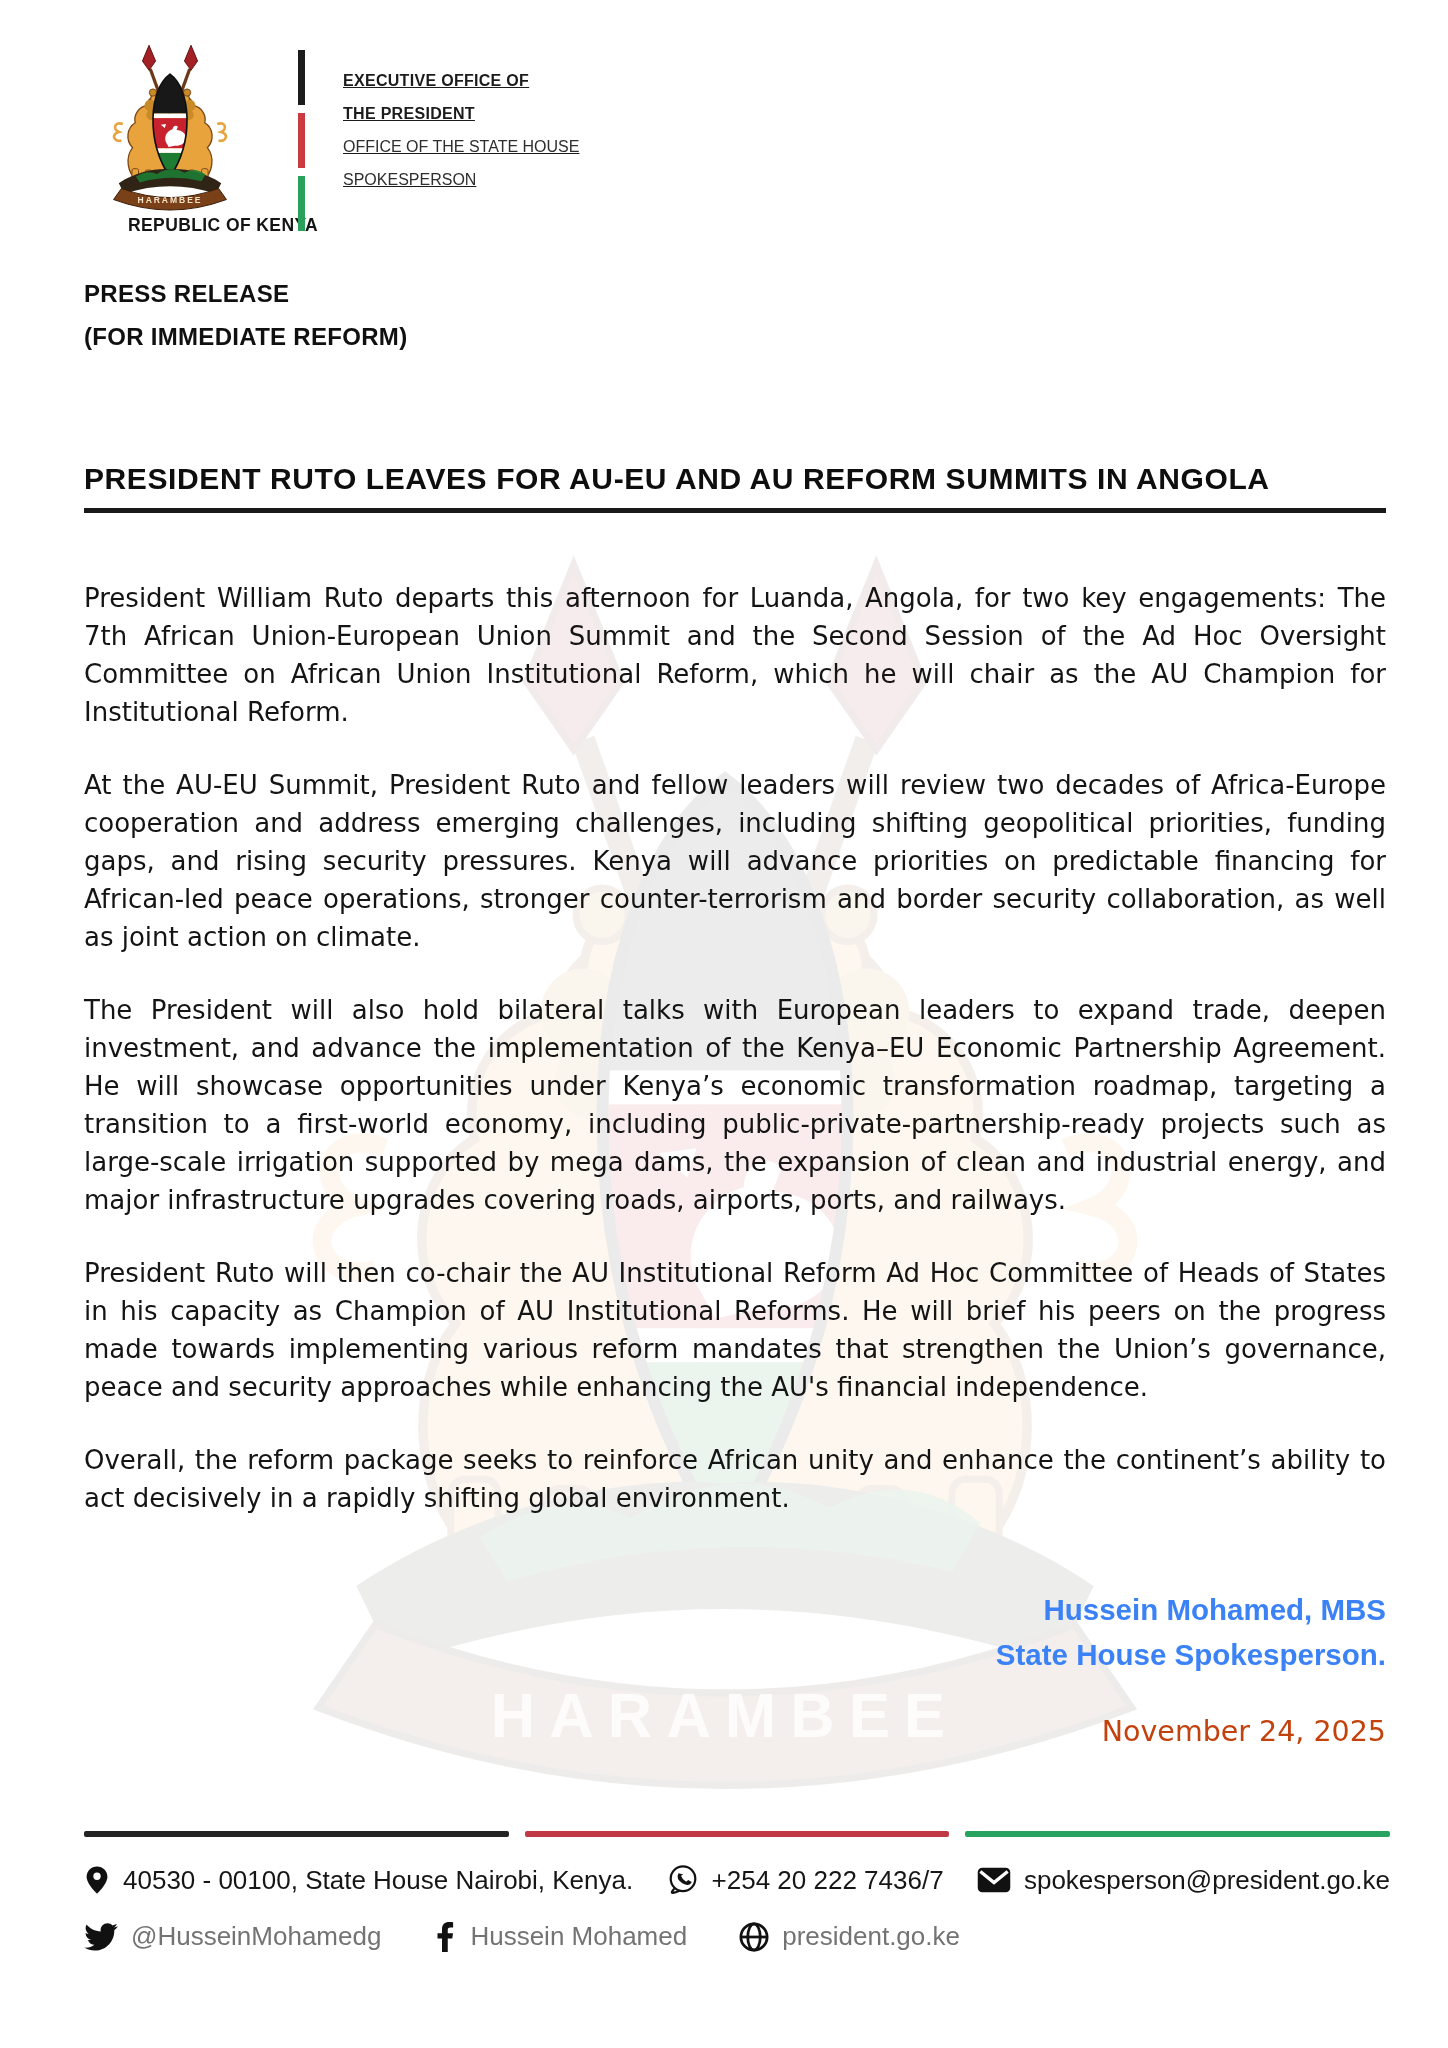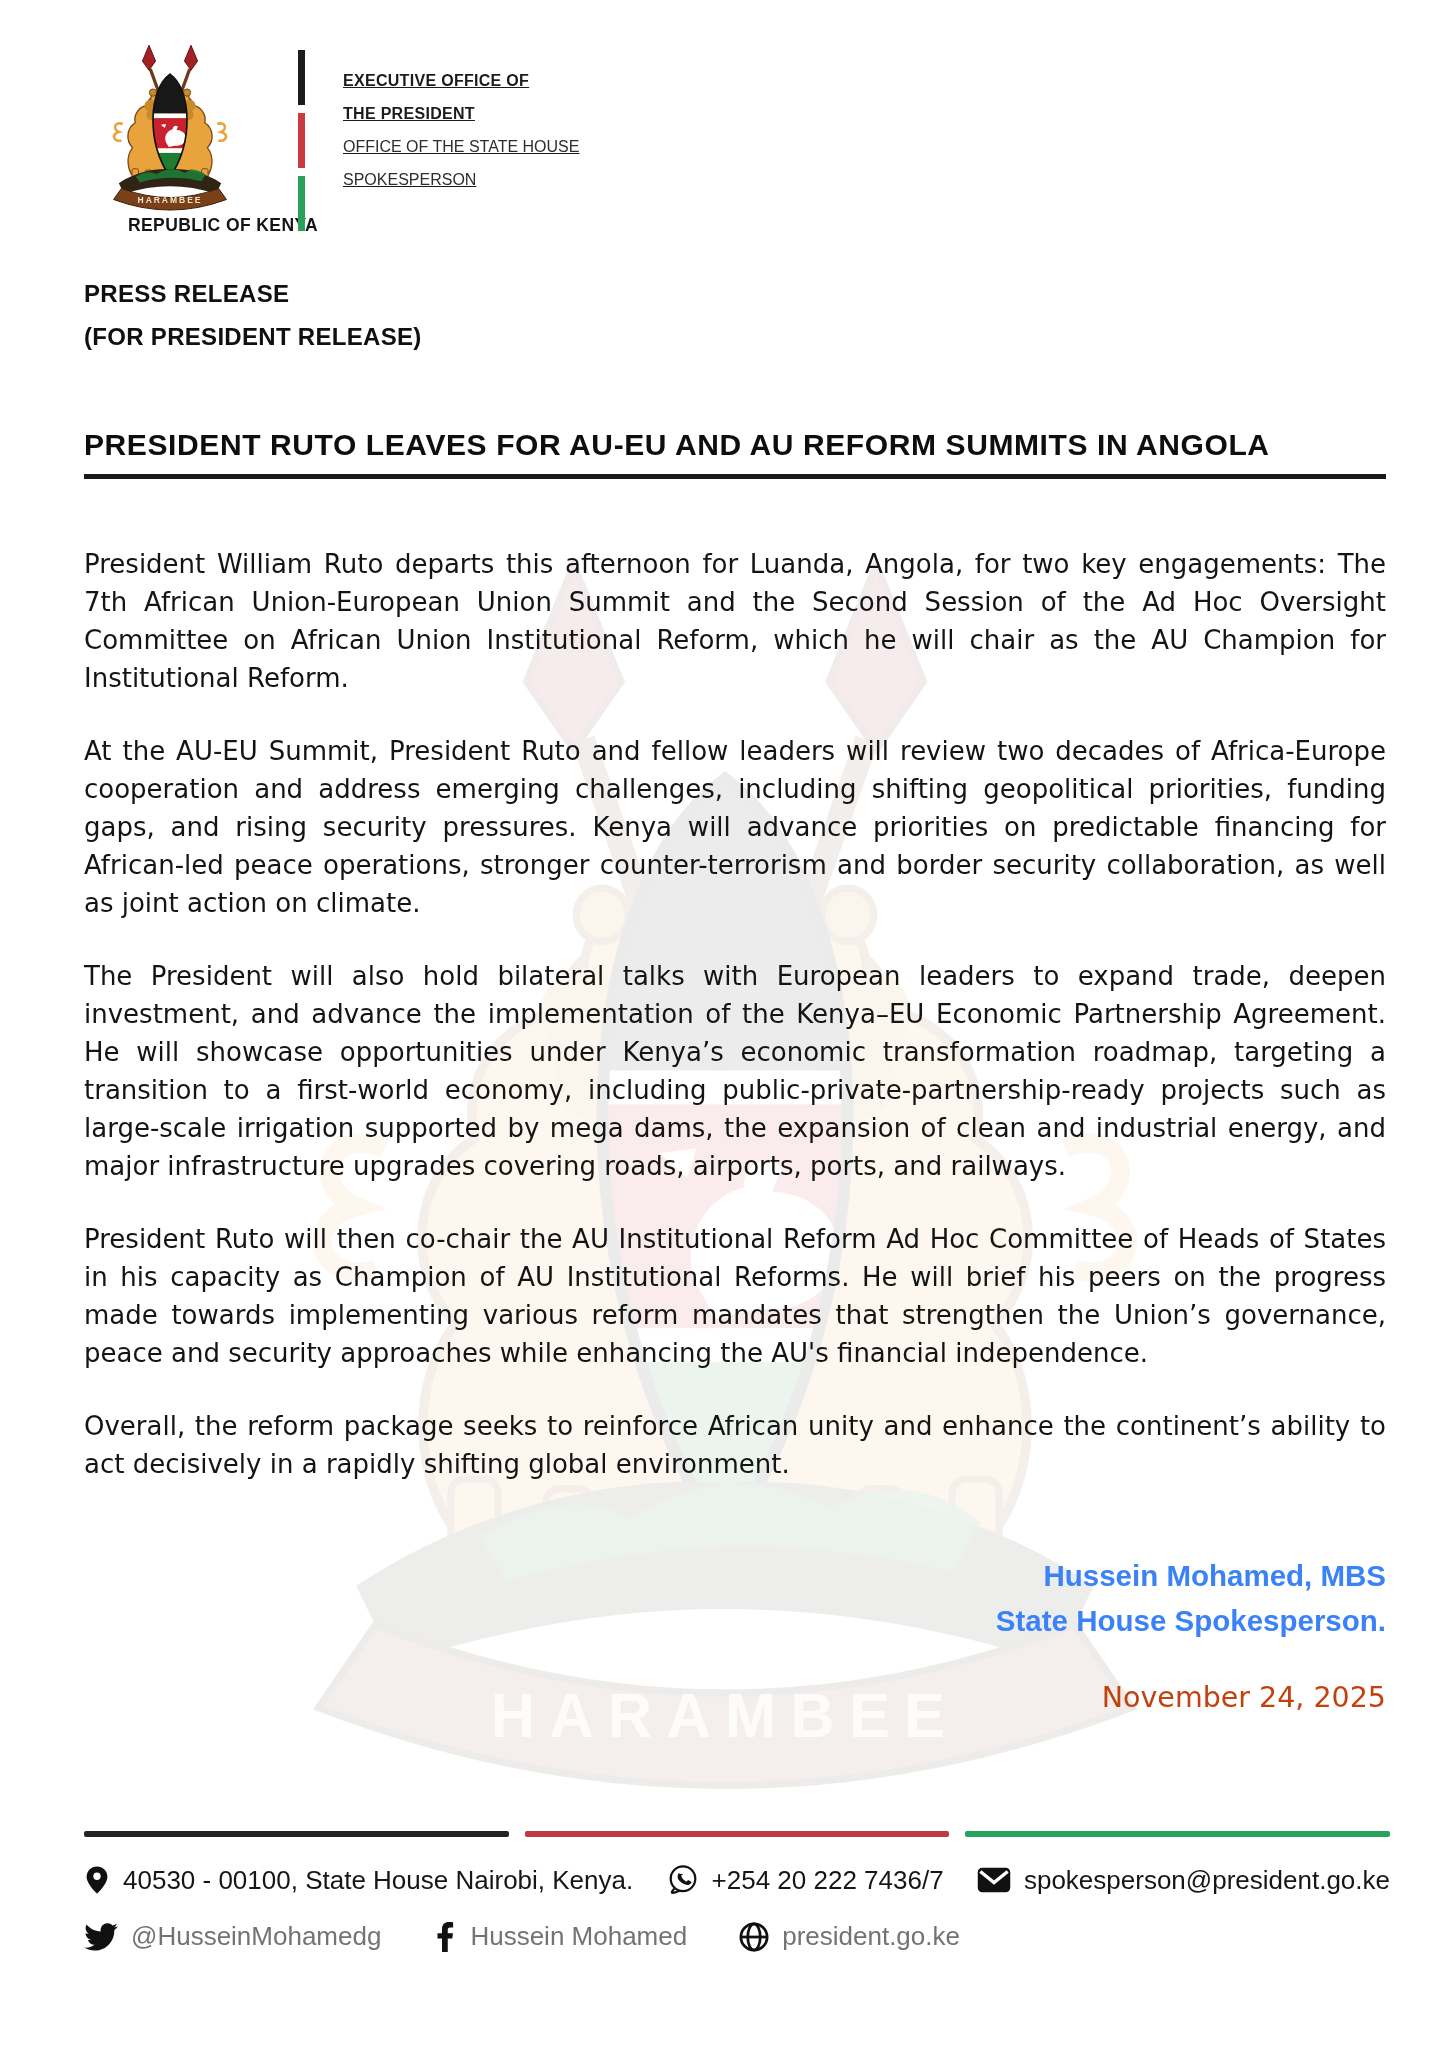--- a/index.html
+++ b/index.html
@@ -16,21 +16,21 @@
   .tricolor span { display:block; width:7px; height:55px; }
   .seg-black { background:#1c1c1c; }
   .seg-red   { background:#cb3a41; }
   .seg-green { background:#2aa15a; }
   .org-text { margin-left:38px; margin-top:20px; font-size:16px; line-height:33px; color:#1b1b1b;text-decoration:underline; }
   .org-text .bold { font-weight:700; letter-spacing:.3px; }
   .org-text .reg  { font-weight:400; color:#2e2e2e; }
 
   
   .release-label { margin-top:36px; font-size:24px; font-weight:700; line-height:43px; color:#101010; letter-spacing:.3px; }
-  .headline { margin-top:70px; font-size:30px; font-weight:700; letter-spacing:.6px; color:#0e0e0e;
+  .headline { margin-top:104px; font-size:30px; font-weight:700; letter-spacing:.6px; color:#0e0e0e;
               padding-bottom:12px; border-bottom:5px solid #191919; }
   .bodycopy p { font-family:"DejaVu Sans", sans-serif; font-size:26px; line-height:38px; color:#141414;
                 text-align:justify; margin-top:35px; }
   .bodycopy p:first-child { margin-top:66px; }
 
   .signature { margin-top:70px; text-align:right; font-size:29.5px; font-weight:700; line-height:45px; color:#3b82f6; }
   .date-line { margin-top:38px; text-align:right; font-size:28.5px; color:#c2410c; font-family:"DejaVu Sans", sans-serif; }
 
   
   .page-footer { position:absolute; left:84px; right:58px; top:1831px; z-index:1; }
@@ -123,21 +123,21 @@
       <div class="org-text">
         <div class="bold">EXECUTIVE OFFICE OF</div>
         <div class="bold">THE PRESIDENT</div>
         <div class="reg">OFFICE OF THE STATE HOUSE</div>
         <div class="reg">SPOKESPERSON</div>
       </div>
     </header>
 
     <div class="release-label">
       <div>PRESS RELEASE</div>
-      <div>(FOR PRESIDENT RELEASE)</div>
+      <div>(FOR IMMEDIATE REFORM)</div>
     </div>
 
     <h1 class="headline">PRESIDENT RUTO LEAVES FOR AU-EU AND AU REFORM SUMMITS IN ANGOLA</h1>
 
     <main class="bodycopy">
       <p>President William Ruto departs this afternoon for Luanda, Angola, for two key engagements: The 7th African Union-European Union Summit and the Second Session of the Ad Hoc Oversight Committee on African Union Institutional Reform, which he will chair as the AU Champion for Institutional Reform.</p>
       <p>At the AU-EU Summit, President Ruto and fellow leaders will review two decades of Africa-Europe cooperation and address emerging challenges, including shifting geopolitical priorities, funding gaps, and rising security pressures. Kenya will advance priorities on predictable financing for African-led peace operations, stronger counter-terrorism and border security collaboration, as well as joint action on climate.</p>
       <p>The President will also hold bilateral talks with European leaders to expand trade, deepen investment, and advance the implementation of the Kenya–EU Economic Partnership Agreement. He will showcase opportunities under Kenya’s economic transformation roadmap, targeting a transition to a first-world economy, including public-private-partnership-ready projects such as large-scale irrigation supported by mega dams, the expansion of clean and industrial energy, and major infrastructure upgrades covering roads, airports, ports, and railways.</p>
       <p>President Ruto will then co-chair the AU Institutional Reform Ad Hoc Committee of Heads of States in his capacity as Champion of AU Institutional Reforms. He will brief his peers on the progress made towards implementing various reform mandates that strengthen the Union’s governance, peace and security approaches while enhancing the AU's financial independence.</p>
       <p>Overall, the reform package seeks to reinforce African unity and enhance the continent’s ability to act decisively in a rapidly shifting global environment.</p>

